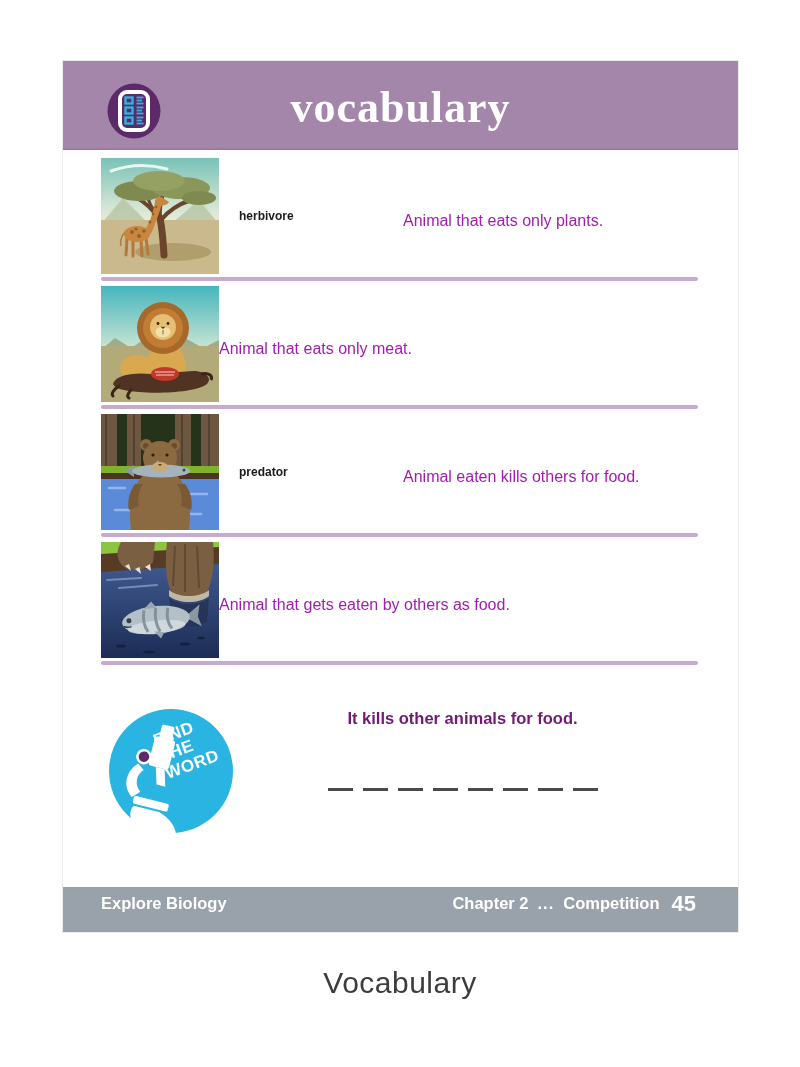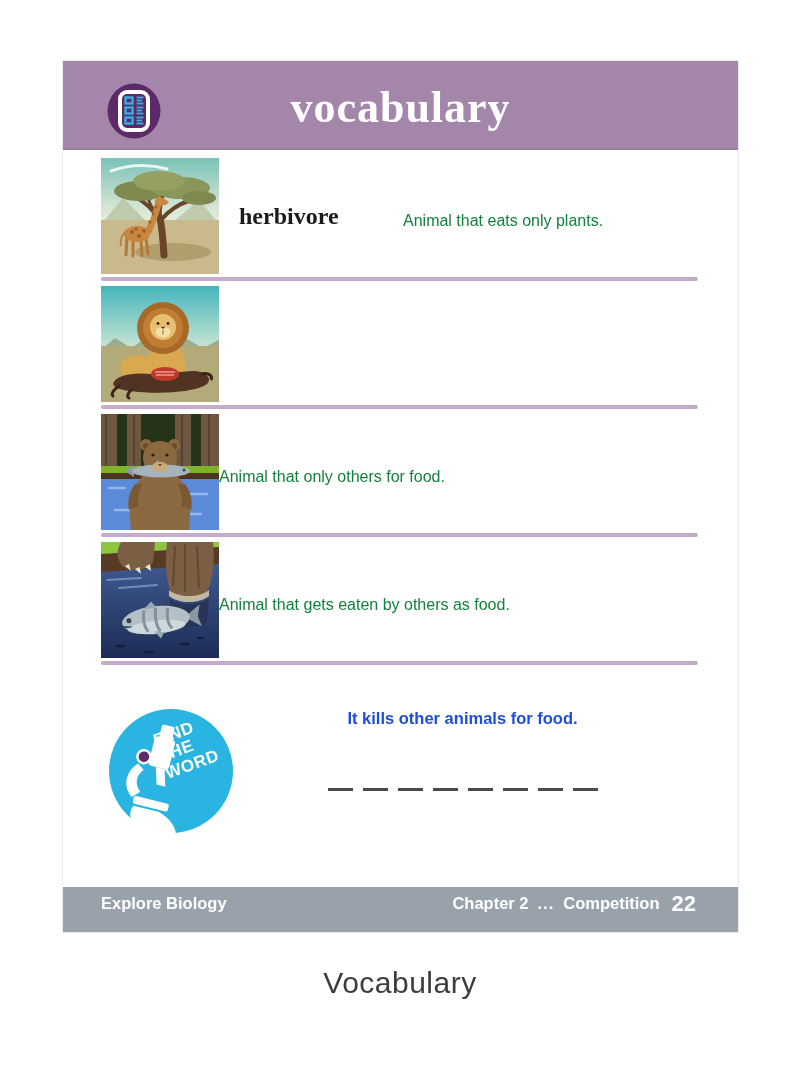--- a/index.html
+++ b/index.html
@@ -25,38 +25,38 @@
     font-family:"Liberation Serif", serif; font-weight:bold;
     font-size:44px; color:#ffffff; letter-spacing:1px; line-height:1;
     padding-top:4px;
   }
   
   .entries { padding-top:1px; }
   .entry { display:flex; align-items:center; height:116px; margin-top:5px; padding-left:38px; }
   .entry:first-child { margin-top:7px; }
   .entry-image { width:118px; height:116px; flex:0 0 118px; overflow:hidden; }
   .entry-image svg { display:block; }
-  .entry-term { width:164px; margin-left:20px; font-weight:bold; font-size:24px; color:#1e1a1b;font-family:Liberation Serif, serif; }
-  .entry-def { flex:1; font-size:16px; color:#15803d; white-space:nowrap;margin-top:10px; }
+  .entry-term { width:164px; margin-left:20px; font-weight:bold; font-size:12px; color:#1e1a1b; }
+  .entry-def { flex:1; font-size:16px; color:#a21caf; white-space:nowrap;margin-top:10px; }
   .divider {
     height:4px; width:597px; margin:3px 0 0 38px;
     background:var(--divider,#c6abcd); border-radius:2px;
   }
   
   .find-word { display:flex; margin-top:44px; padding-left:46px; }
   .badge { position:relative; width:124px; height:124px; flex:0 0 124px; }
   .badge svg { position:absolute; left:0; top:0; }
   .badge-text {
     position:absolute; left:42px; top:24px; transform:rotate(-20deg);
     transform-origin:left top; color:#ffffff; font-weight:bold;
     font-size:17px; line-height:1.02; letter-spacing:0.5px;
   }
   .badge-text span { display:block; }
   .clue-area { flex:1; padding-right:46px; text-align:center; }
-  .clue { font-weight:bold; font-size:16.5px; color:#1d4ed8; margin-top:0; }
+  .clue { font-weight:bold; font-size:16.5px; color:#701a75; margin-top:0; }
   .blanks { margin-top:52px; white-space:nowrap; }
   .dash {
     display:inline-block; width:25px; height:3px; margin:0 5px;
     background:#4a4a4a; vertical-align:middle;
   }
   
   .page-footer {
     position:absolute; left:0; bottom:0; width:100%; height:45px;
     background:var(--footer-bg,#99a2ab);
     display:flex; align-items:center; justify-content:space-between;
@@ -189,20 +189,21 @@
           <path d="M12 98 C14 90 30 86 50 88 L92 85 C104 85 112 92 106 98 C96 106 60 108 38 106 C24 105 14 103 12 98 Z" fill="#503322"></path>
           <path d="M100 88 C108 86 112 90 110 94" stroke="#3c2517" stroke-width="3" fill="none"></path>
           <path d="M18 100 C12 104 10 108 12 110 M30 104 C26 108 26 111 28 112" stroke="#3c2517" stroke-width="3" fill="none" stroke-linecap="round"></path>
           <ellipse cx="64" cy="88" rx="14" ry="7" fill="#c03a2b"></ellipse>
           <g stroke="#f2a09a" stroke-width="1.4">
             <line x1="54" y1="86" x2="74" y2="86"></line>
               <line x1="55" y1="89" x2="73" y2="89"></line>
           </g>
         </svg>
       </div>
+      <div class="entry-def">Animal that eats only meat.</div>
     </section>
     <div class="divider"></div>
 
     <section class="entry">
       <div class="entry-image">
         <svg width="118" height="116" viewBox="0 0 118 116">
           <rect width="118" height="62" fill="#26331b"></rect>
           <g fill="#6d5741">
             <rect x="0" y="0" width="16" height="58"></rect>
               <rect x="26" y="0" width="14" height="56"></rect>
@@ -240,21 +241,22 @@
           <g>
             <path d="M24 57 L33 51 L33 63 Z" fill="#8d9aa4"></path>
             <ellipse cx="60" cy="57" rx="29" ry="6.5" fill="#a7b3bc"></ellipse>
             <path d="M52 51 L57 46 L60 51 Z" fill="#8d9aa4"></path>
             <circle cx="83" cy="56" r="1.5" fill="#39454d"></circle>
           </g>
           <ellipse cx="59" cy="53" rx="8" ry="5" fill="#c9aa78"></ellipse>
           <path d="M59 52 l-2 -1.8 h4 Z" fill="#3a2a16"></path>
         </svg>
       </div>
-      <div class="entry-def">Animal that only others for food.</div>
+      <div class="entry-term">predator</div>
+      <div class="entry-def">Animal eaten kills others for food.</div>
     </section>
     <div class="divider"></div>
 
     <section class="entry">
       <div class="entry-image">
         <svg width="118" height="116" viewBox="0 0 118 116">
           <defs>
             <linearGradient id="wat4" x1="0" y1="0" x2="0" y2="1">
               <stop offset="0" stop-color="#47639c"></stop>
                 <stop offset="1" stop-color="#1c2c55"></stop>
@@ -333,18 +335,18 @@
       </div>
     </section>
   </main>
 
   <footer class="page-footer">
     <span class="footer-left">Explore Biology</span>
     <span class="footer-right">
       <span>Chapter 2</span>
       <span class="footer-sep">...</span>
       <span class="footer-section">Competition</span>
-      <span class="page-num">22</span>
+      <span class="page-num">45</span>
     </span>
   </footer>
 </div>
 
 <div class="caption">Vocabulary</div>
 
 </body></html>

